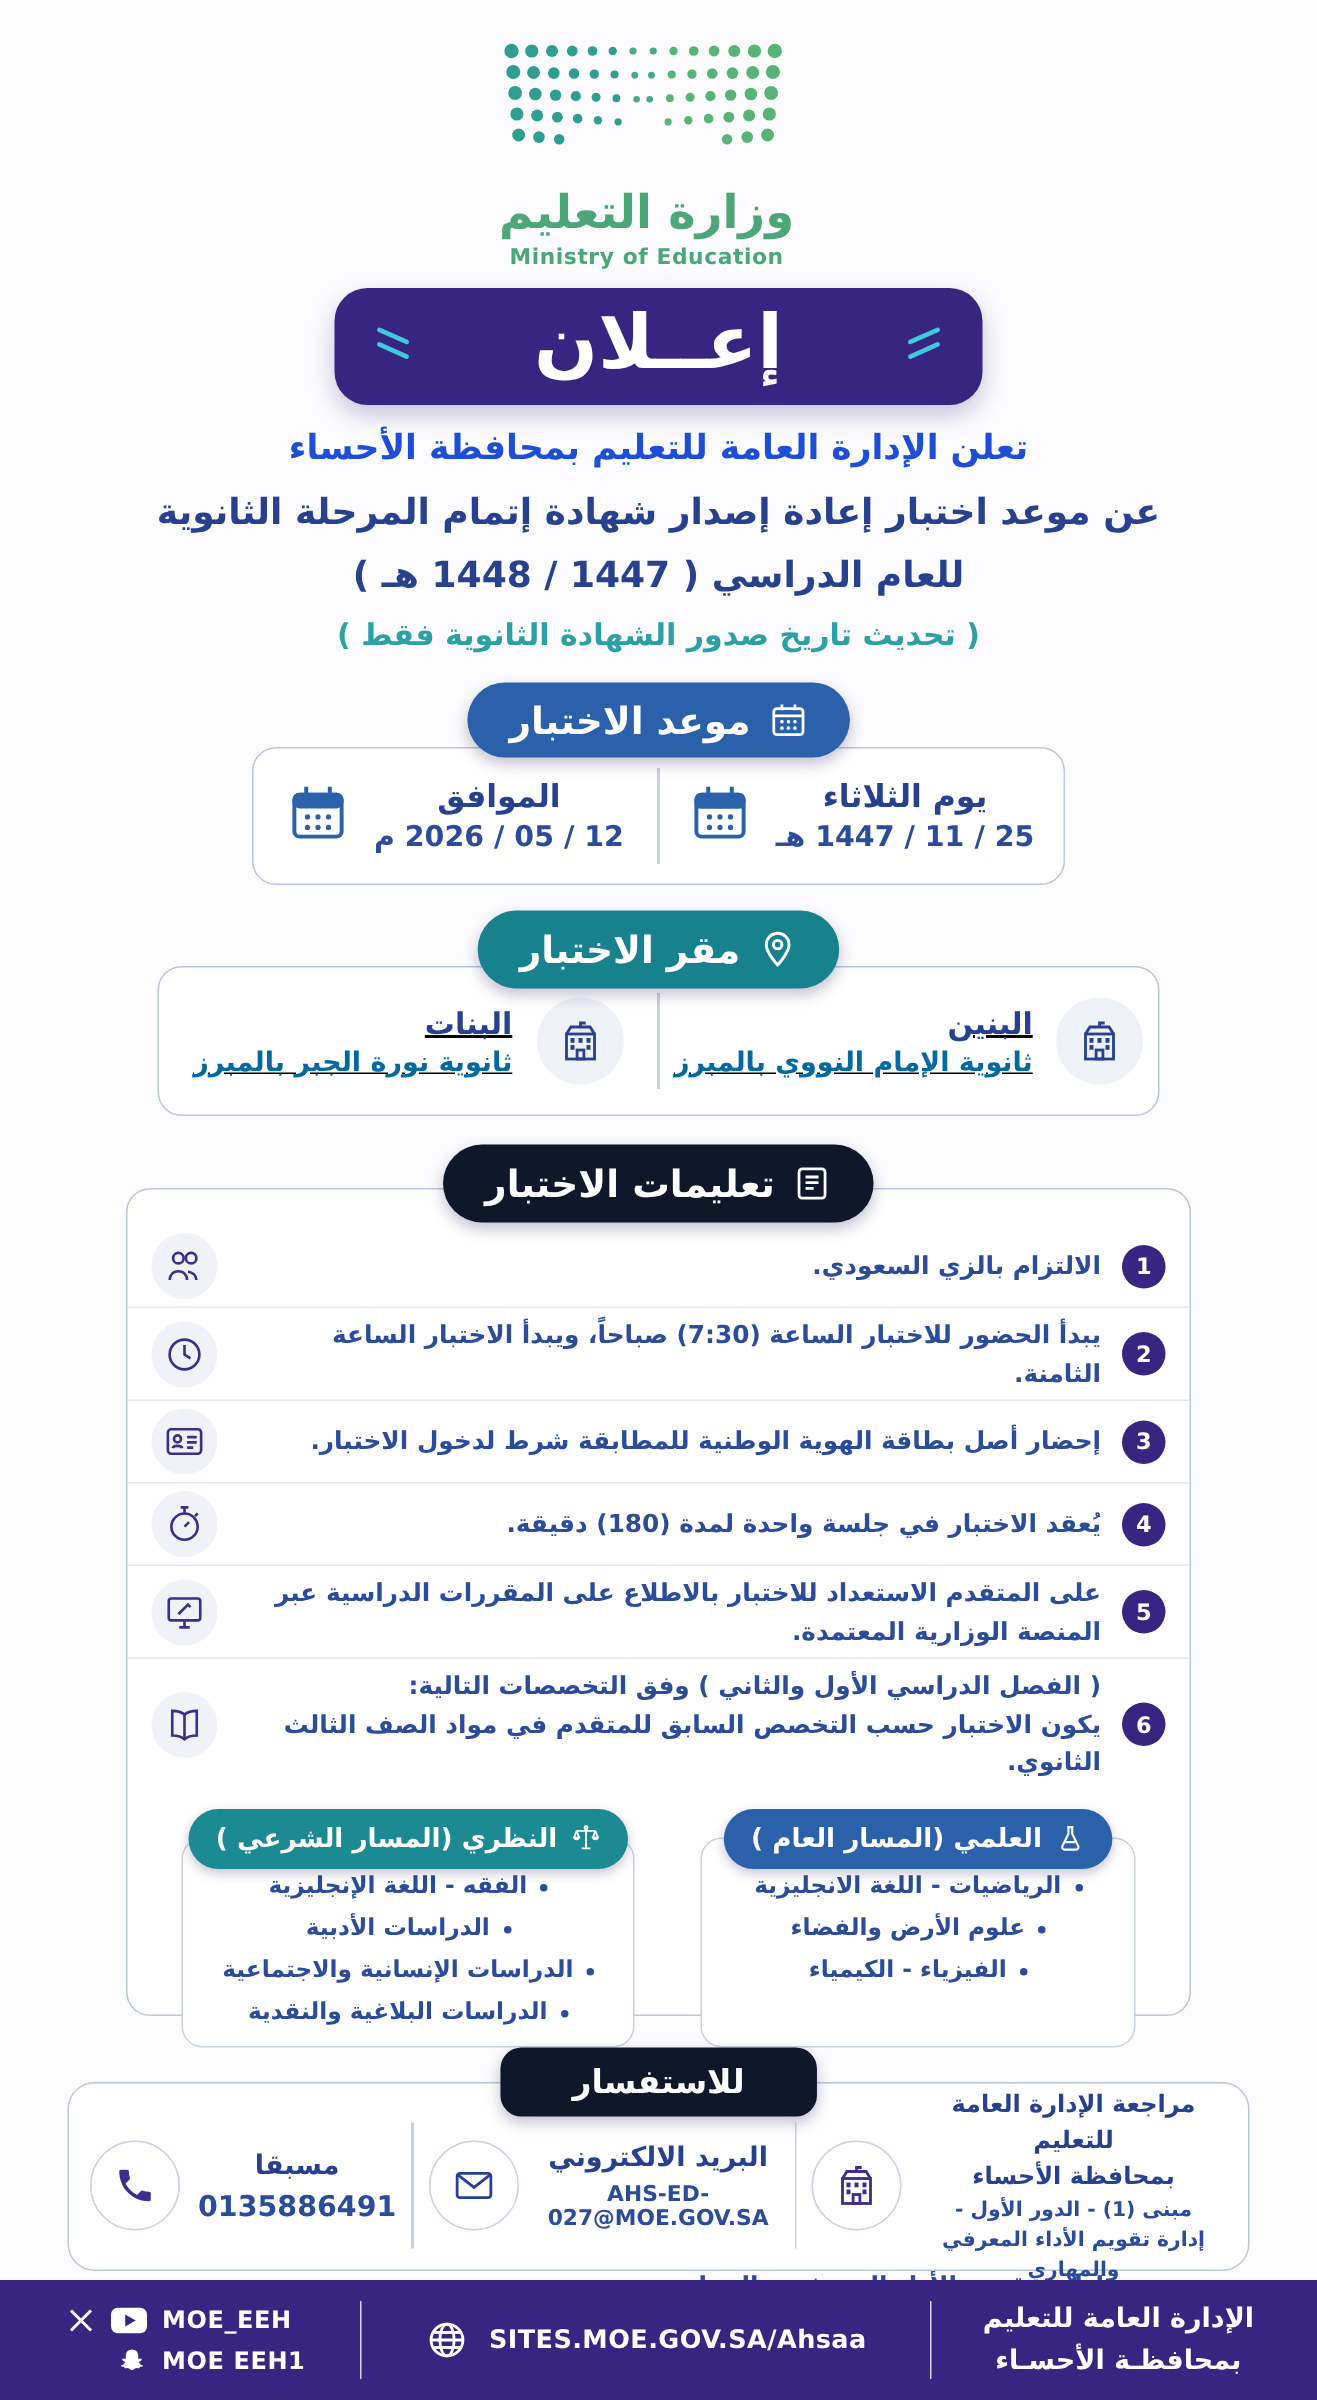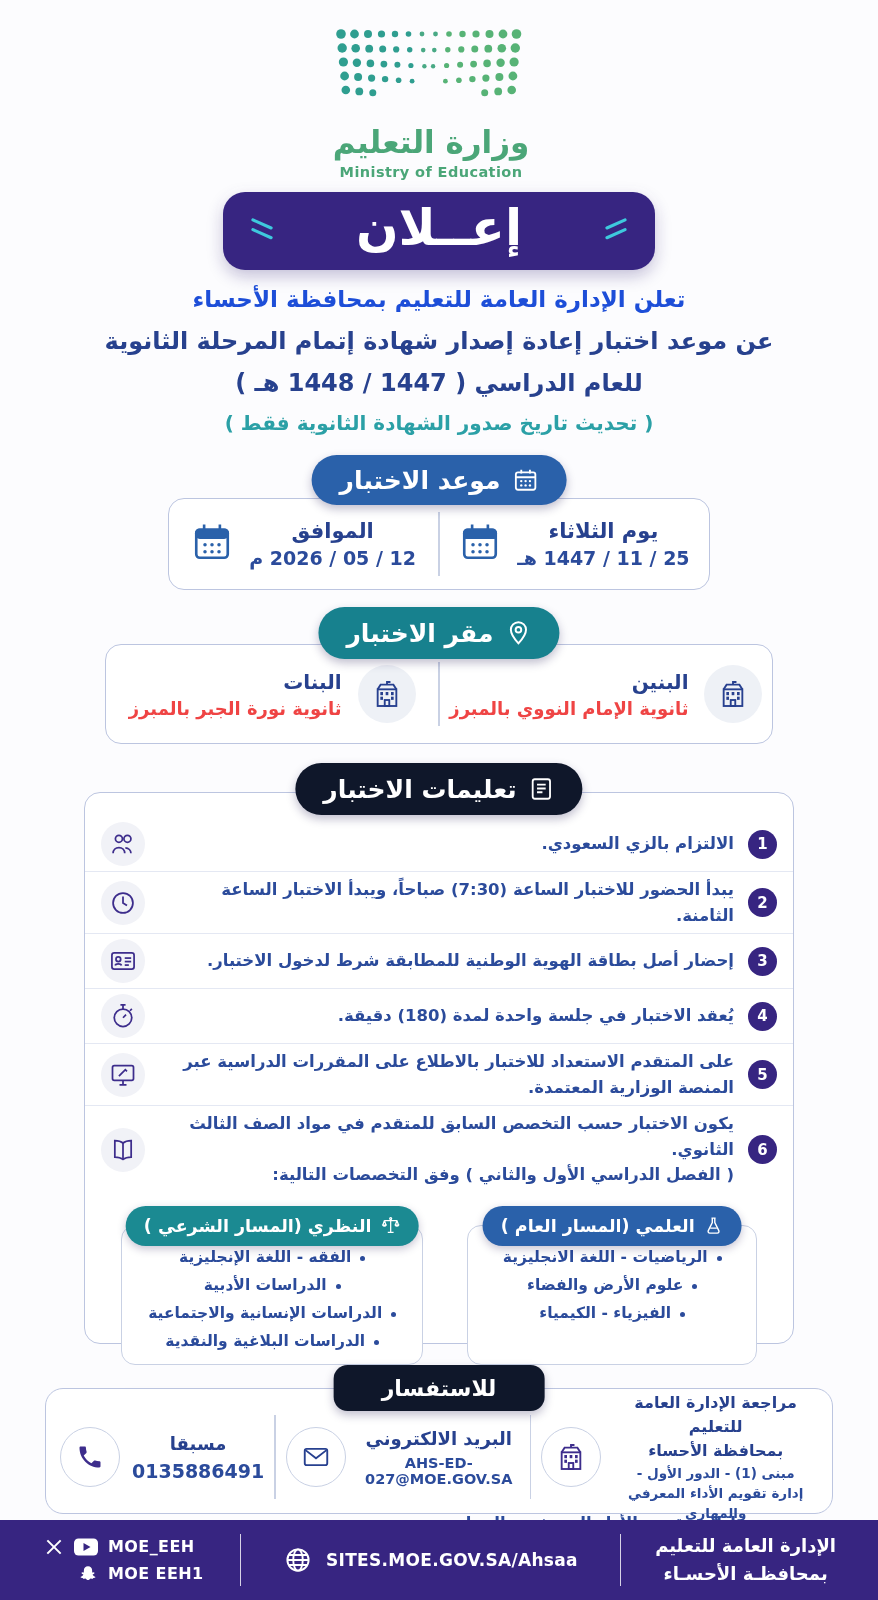--- a/index.html
+++ b/index.html
@@ -45,28 +45,28 @@
   .date-box .pill{ top:-44px; height:50px; font-size:25px; }
   .two-cols{ display:flex; height:100%; align-items:center; }
   .vdiv{ width:1.5px; height:64px; background:#c9d1e4; }
   .dcell{ flex:1; display:flex; align-items:center; justify-content:center; gap:16px; }
   .dcell .ic{ color:#2a61aa; }
   .dtext{ text-align:center; }
   .dtext .d1{ font-size:21px; font-weight:700; color:#27418e; margin-bottom:4px; }
   .dtext .d2{ font-size:19px; font-weight:700; color:#2b4b9b; }
 
   
-  .venue-box{ top:644px; left:105px; width:668px; height:100px; }
+  .venue-box{ top:644px; left:105px; width:668px; height:100px;text-decoration:underline; }
   .venue-box .pill{ top:-38px; height:52px; font-size:25px; }
   .vcell{ flex:1; display:flex; align-items:center; justify-content:center; gap:16px; }
   .ccirc{ width:58px; height:58px; border-radius:50%; background:#eef1f6;
           display:flex; align-items:center; justify-content:center; color:#27408f; flex:0 0 auto; }
   .vtext{ text-align:right; }
   .vtext .v1{ font-size:20px; font-weight:700; color:#27418e; margin-bottom:4px; }
-  .vtext .v2{ font-size:18px; font-weight:700; color:#ef4444; }
+  .vtext .v2{ font-size:18px; font-weight:700; color:#0369a1; }
 
   
   .instr-box{ top:792px; left:84px; width:710px; height:552px; padding-top:24px; }
   .instr-box .pill{ top:-30px; height:52px; font-size:25px; }
   .irow{ display:flex; align-items:center; gap:14px; padding:5px 16px;
          min-height:43px; border-bottom:1px solid #e4e8f3; }
   .irow.last{ border-bottom:none; }
   .badge{ width:29px; height:29px; border-radius:50%; background:#372581; color:#fff;
           font-size:15px; font-weight:700; display:flex; align-items:center; justify-content:center;
           flex:0 0 auto; direction:ltr; }
@@ -417,22 +417,22 @@
           <rect x="3" y="4" width="18" height="12.5" rx="1.5"></rect>
             <path d="M9 20.5h6M12 16.5v4"></path>
           <path d="M8.5 13 14 7.5l1.4 1.4"></path>
         </svg>
       </span>
     </div>
 
     <div class="irow last">
       <span class="badge">6</span>
       <div class="itext">
+        <div>( الفصل الدراسي الأول والثاني ) وفق التخصصات التالية:</div>
         <div>يكون الاختبار حسب التخصص السابق للمتقدم في مواد الصف الثالث الثانوي.</div>
-        <div>( الفصل الدراسي الأول والثاني ) وفق التخصصات التالية:</div>
       </div>
       <span class="icirc">
         <svg width="28" height="28" viewBox="0 0 24 24" fill="none" stroke="currentColor" stroke-width="1.5">
           <path d="M12 6C10 4.3 7.5 3.9 5 3.9V18c2.5 0 5 .4 7 2.1 2-1.7 4.5-2.1 7-2.1V3.9c-2.5 0-5 .4-7 2.1z"></path>
             <path d="M12 6v14"></path>
         </svg>
       </span>
     </div>
 
     <div class="tracks">

